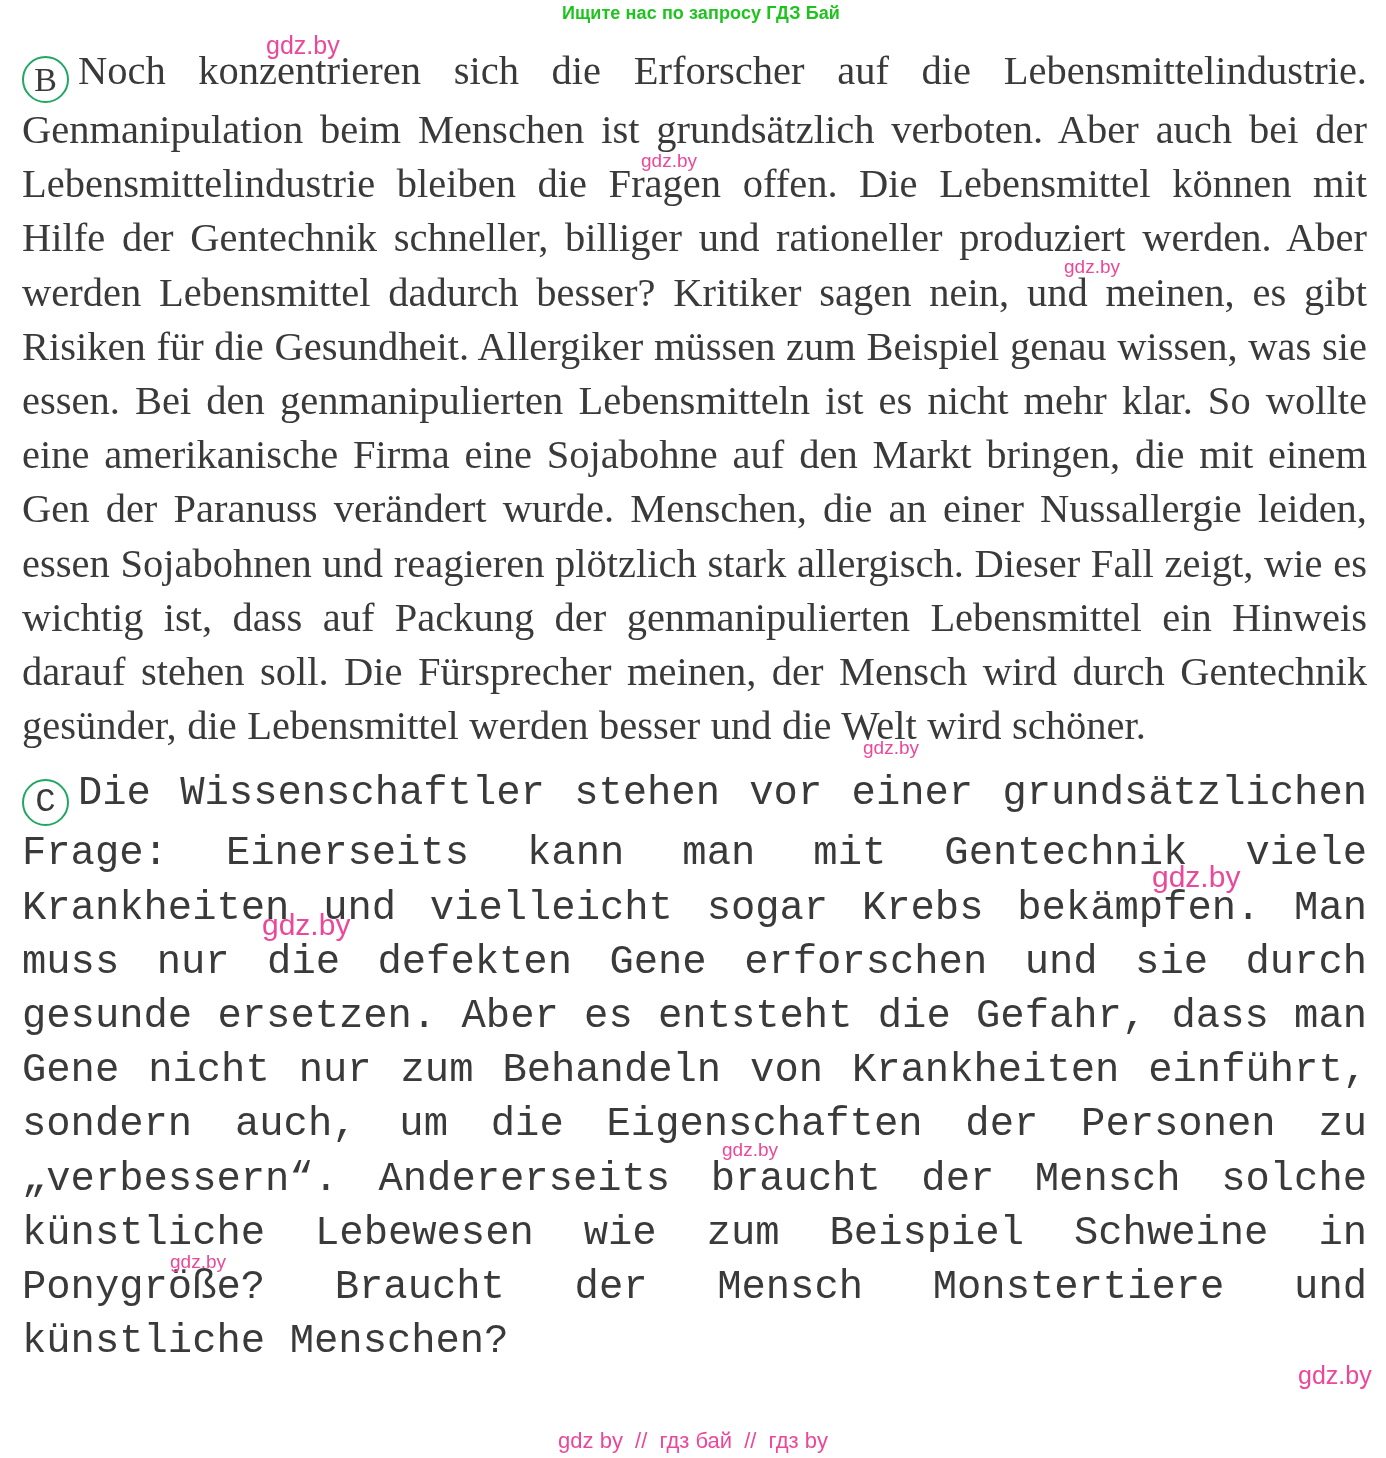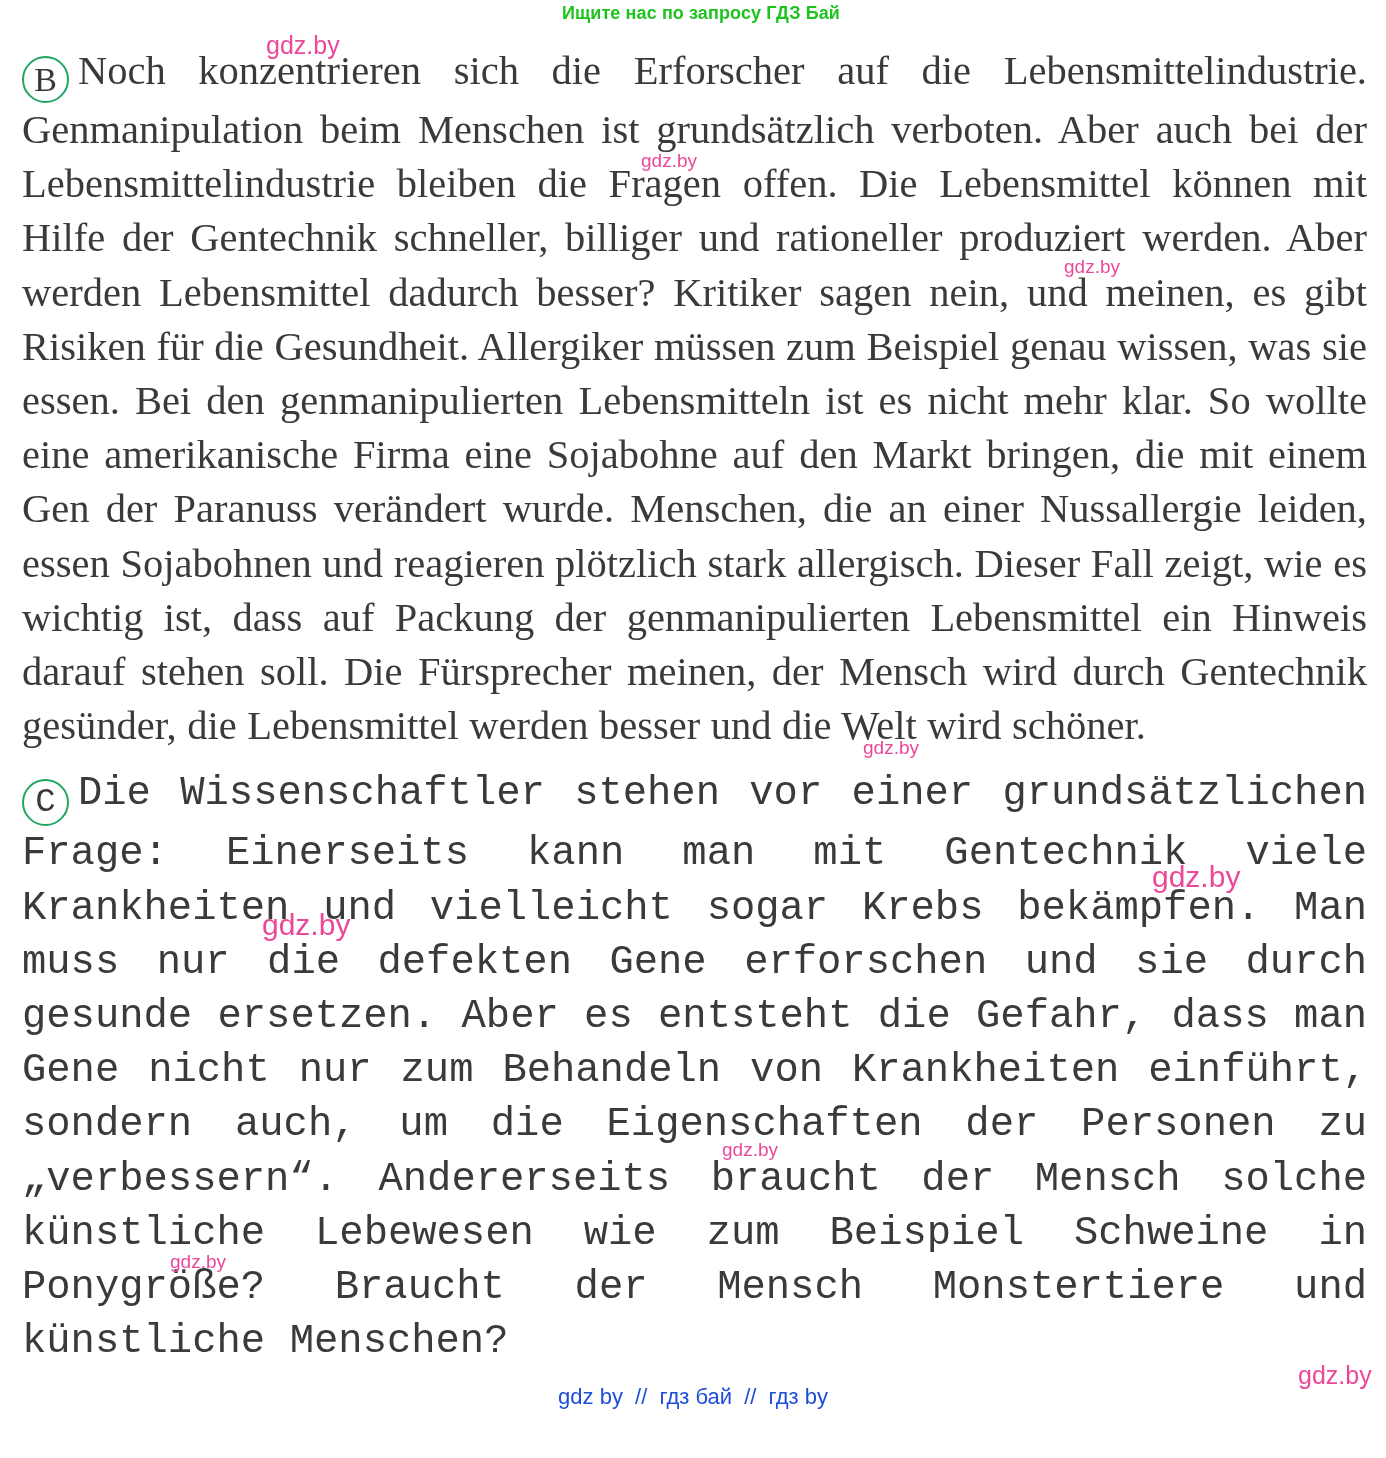--- a/index.html
+++ b/index.html
@@ -88,26 +88,26 @@
     pointer-events: none;
   }
   .wm-sm { font-size: 19px; }
   .wm-md { font-size: 25px; }
   .wm-lg { font-size: 30px; }
 
   
   #footer {
     position: absolute;
     left: 0;
-    top: 1380px;
+    top: 1424px;
     width: 1386px;
     height: 34px;
     text-align: center;
     line-height: 34px;
-    color: #1d4ed8;
+    color: #ec4899;
     font-family: "Liberation Sans", sans-serif;
     font-size: 22px;
     white-space: nowrap;
   }
   #footer .sep { padding: 0 6px; }
 </style>
 </head>
 <body>
 
 <div id="promo-banner">Ищите нас по запросу ГДЗ Бай</div>

